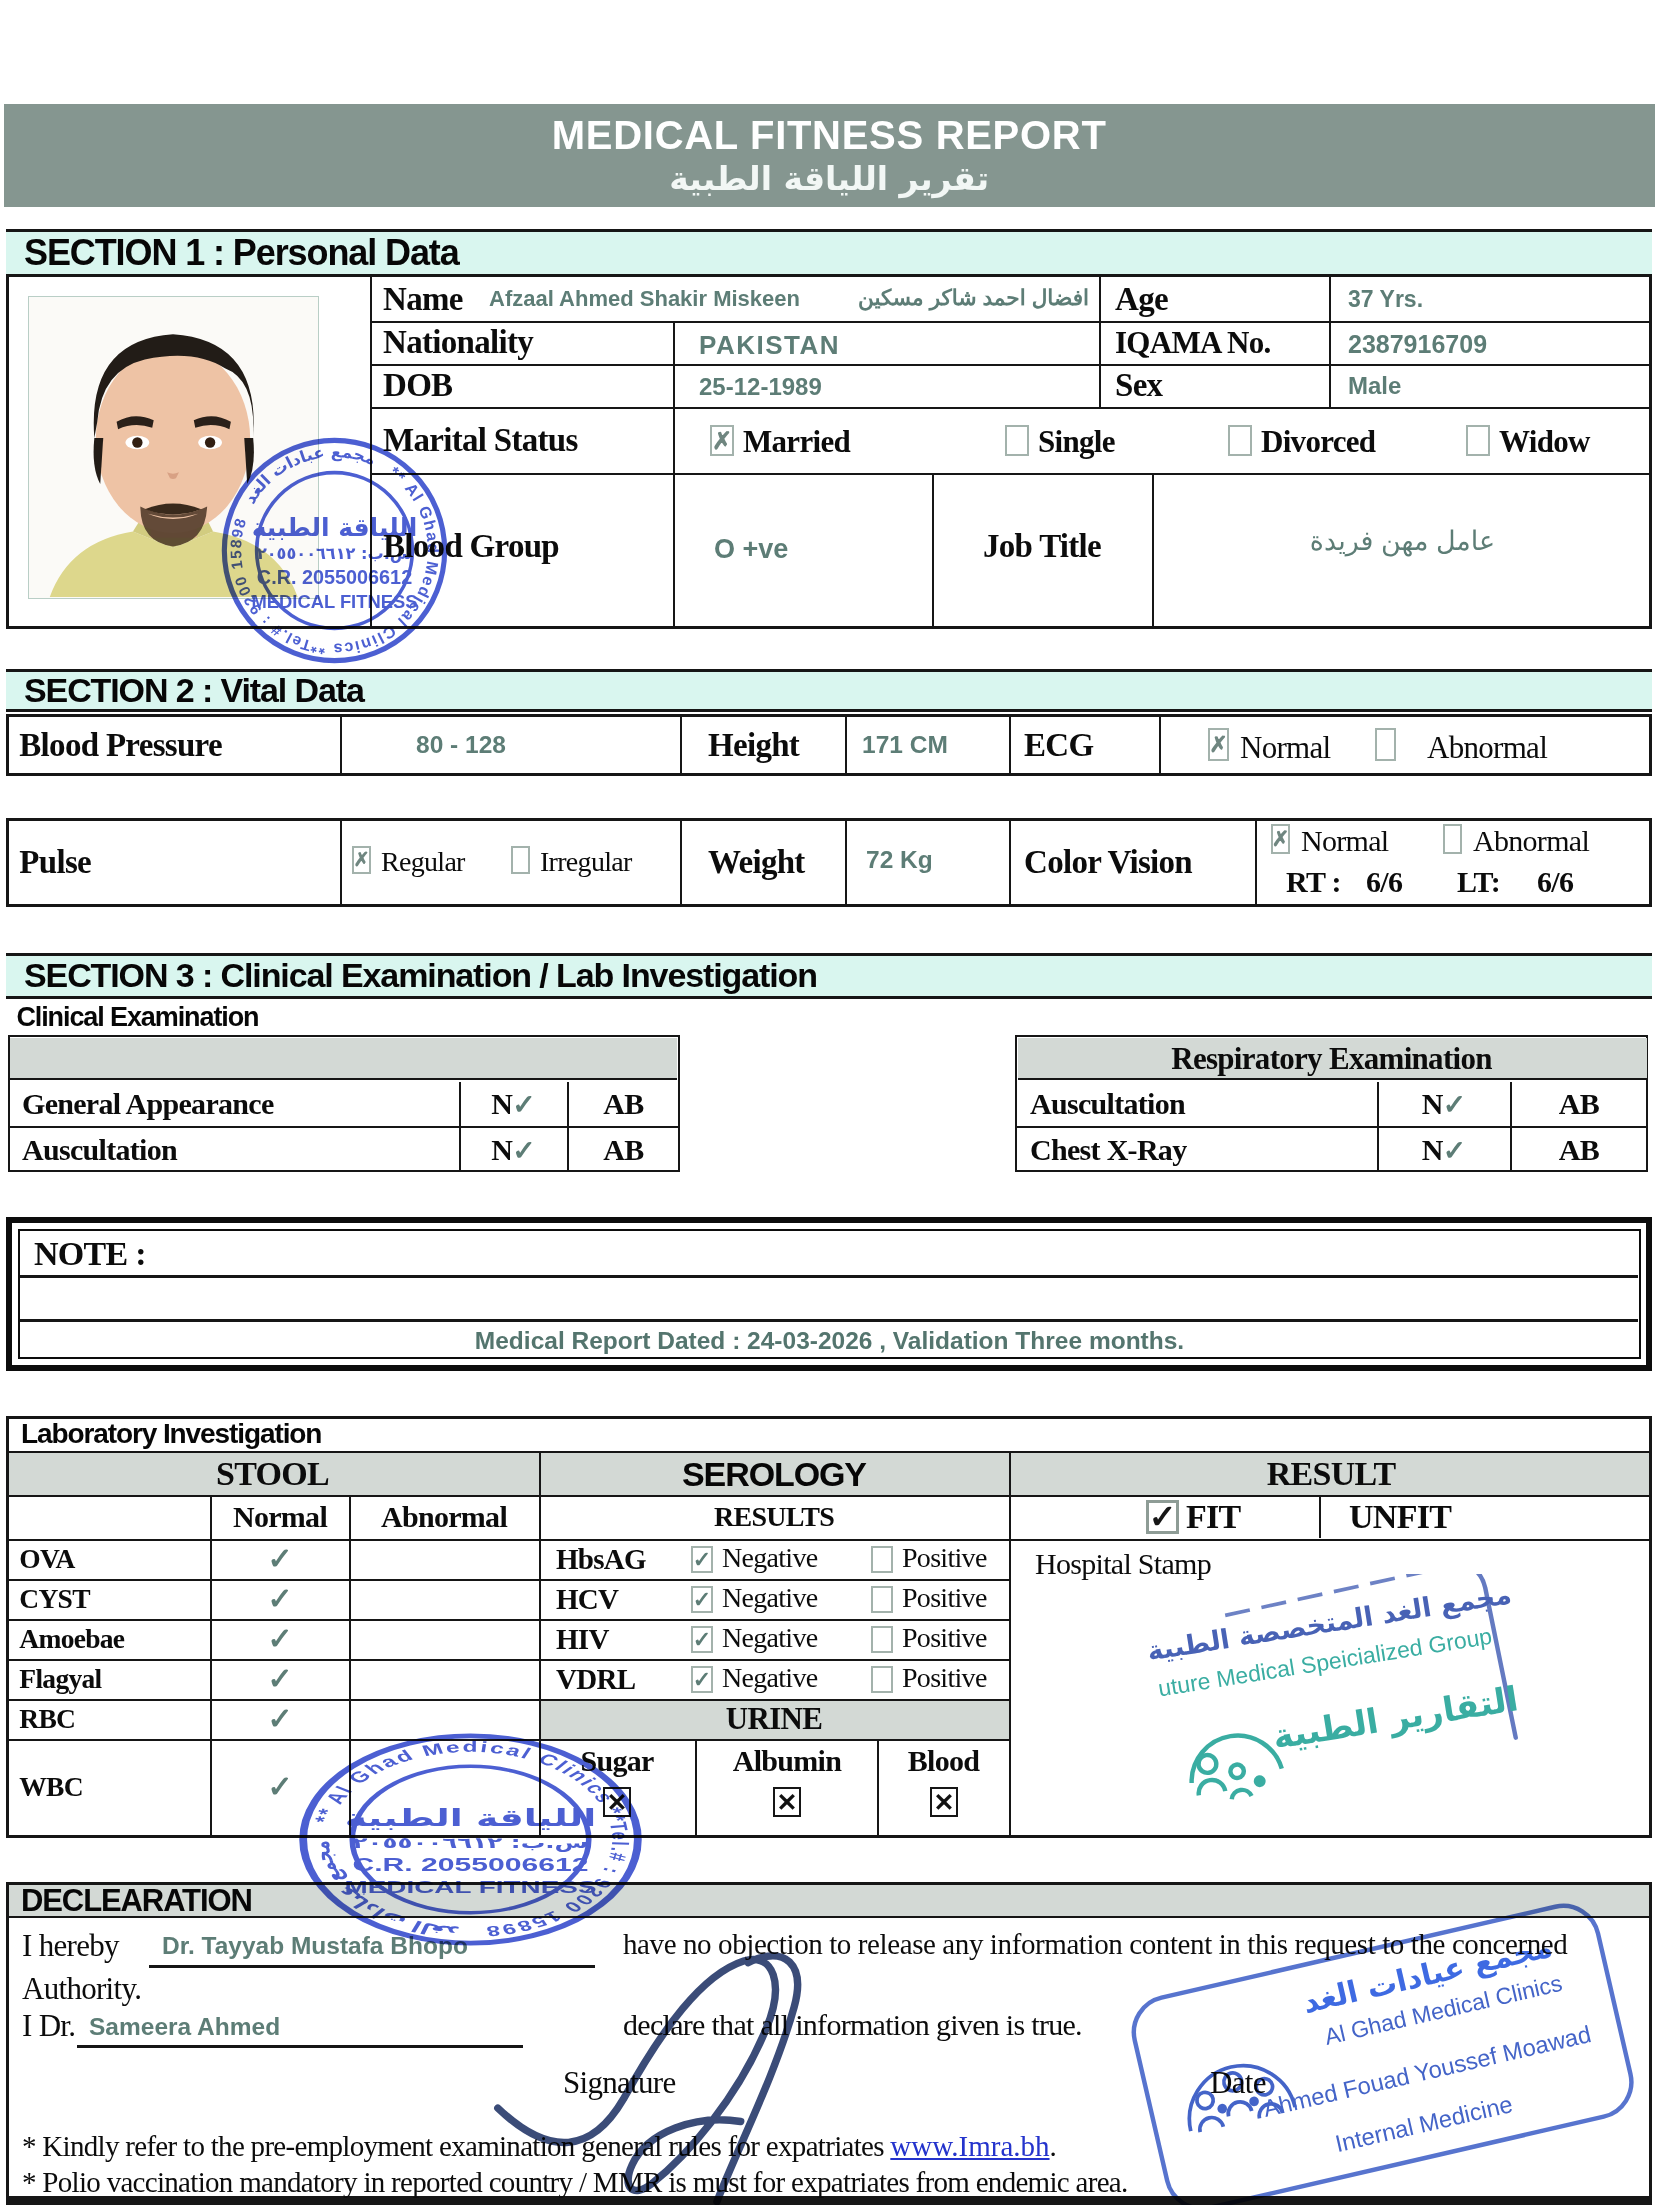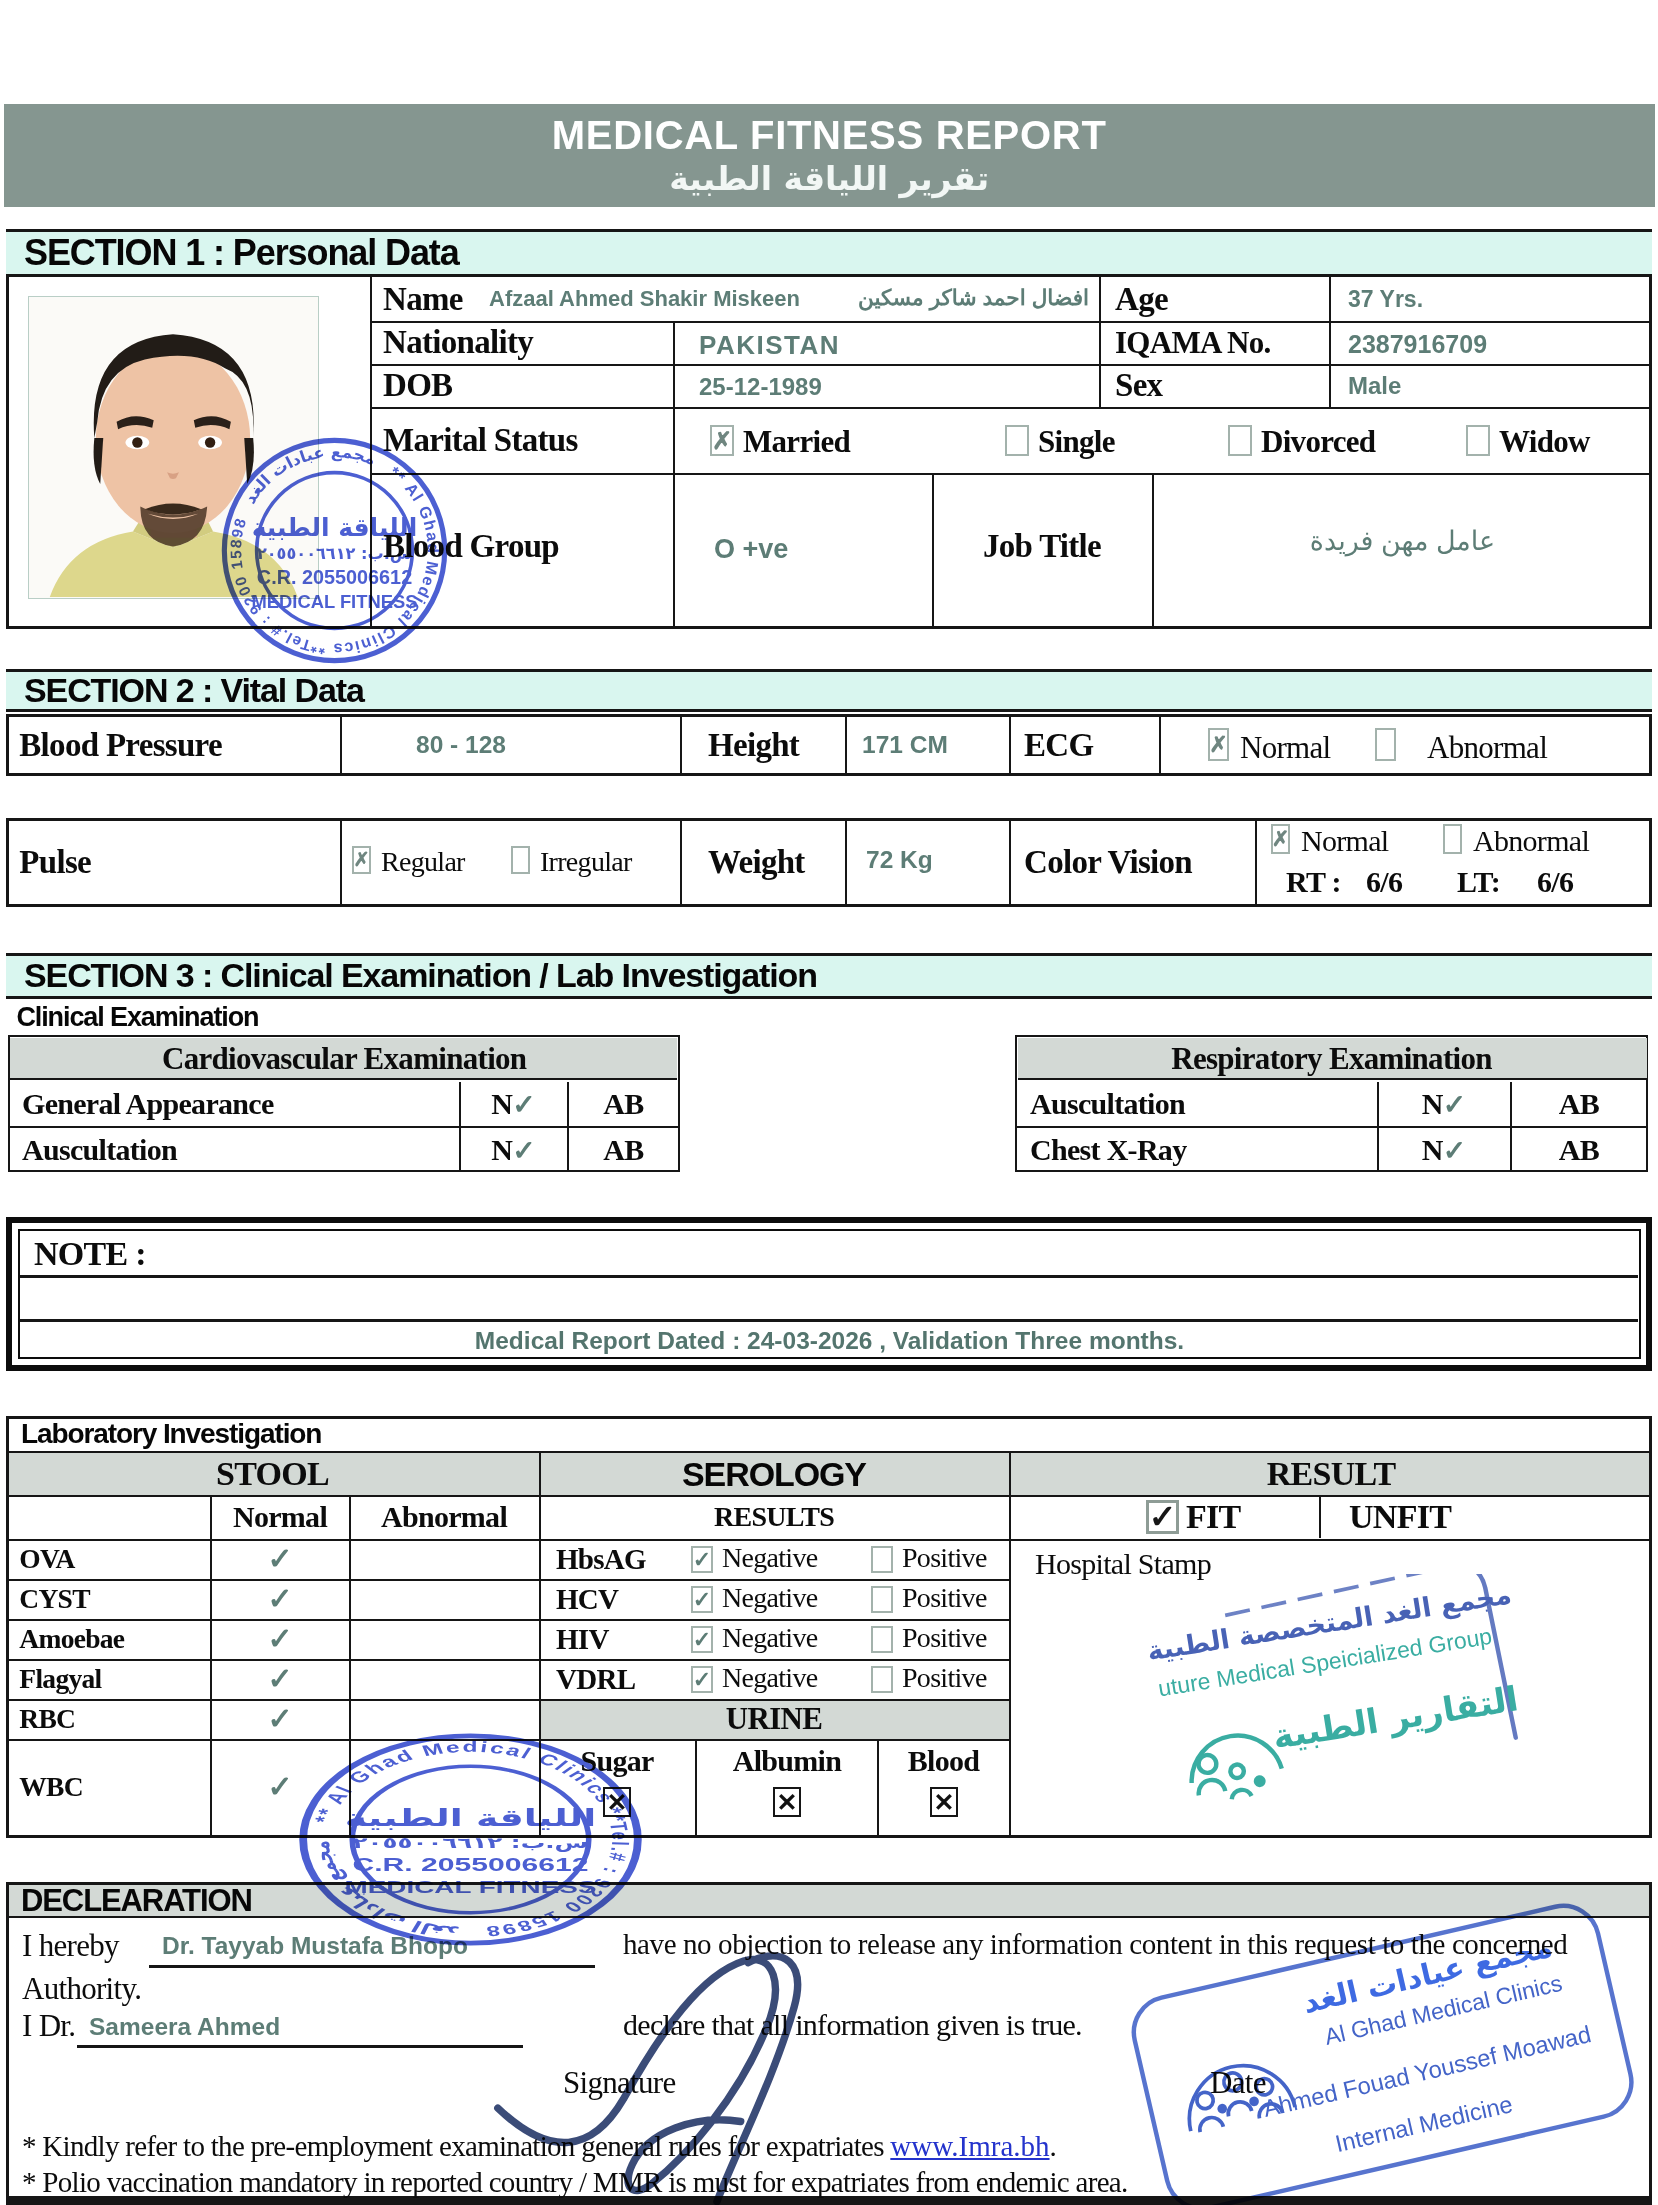--- a/index.html
+++ b/index.html
@@ -154,21 +154,20 @@
   <div class="abs lbl" style="left:1366px;top:865px;font-size:30px">6/6</div>
   <div class="abs lbl" style="left:1457px;top:865px;font-size:30px">LT:</div>
   <div class="abs lbl" style="left:1537px;top:865px;font-size:30px">6/6</div>
 
   <div class="abs mint" style="left:6px;top:953px;width:1646px;height:46px"></div>
   <div class="abs hdt" style="left:24px;top:953px;height:46px;line-height:45px;font-size:34px">SECTION 3 : Clinical Examination / Lab Investigation</div>
   <div class="abs hdt" style="left:16.4px;top:1002px;font-size:27px">Clinical Examination</div>
 
   <div class="abs" style="left:8.2px;top:1035px;width:672px;height:137px;border:2.2px solid #161616"></div>
   <div class="abs gray" style="left:10.4px;top:1038px;width:667px;height:42px;border-bottom:2.2px solid #161616"></div>
-  <div class="abs lbl ctr" style="left:8.2px;top:1038px;width:672px;height:42px;line-height:42px;font-size:31px">Cardiovascular Examination</div>
   <div class="hline" style="left:8.2px;top:1126px;width:672px;height:2.2px"></div>
   <div class="vline" style="left:459px;top:1082px;width:2.2px;height:90px"></div>
   <div class="vline" style="left:567px;top:1082px;width:2.2px;height:90px"></div>
   <div class="abs lbl" style="left:22px;top:1082px;height:44px;line-height:44px;font-size:30px">General Appearance</div>
   <div class="abs ctr" style="left:459px;top:1082px;width:109px;height:44px;line-height:44px">
     <span class="lbl" style="font-size:30px">N</span><span class="nck" style="font-size:28px">✓</span>
   </div>
   <div class="abs lbl ctr" style="left:567px;top:1082px;width:113px;height:44px;line-height:44px;font-size:30px">AB</div>
   <div class="abs lbl" style="left:22px;top:1128px;height:44px;line-height:44px;font-size:30px">Auscultation</div>
   <div class="abs ctr" style="left:459px;top:1128px;width:109px;height:44px;line-height:44px">

